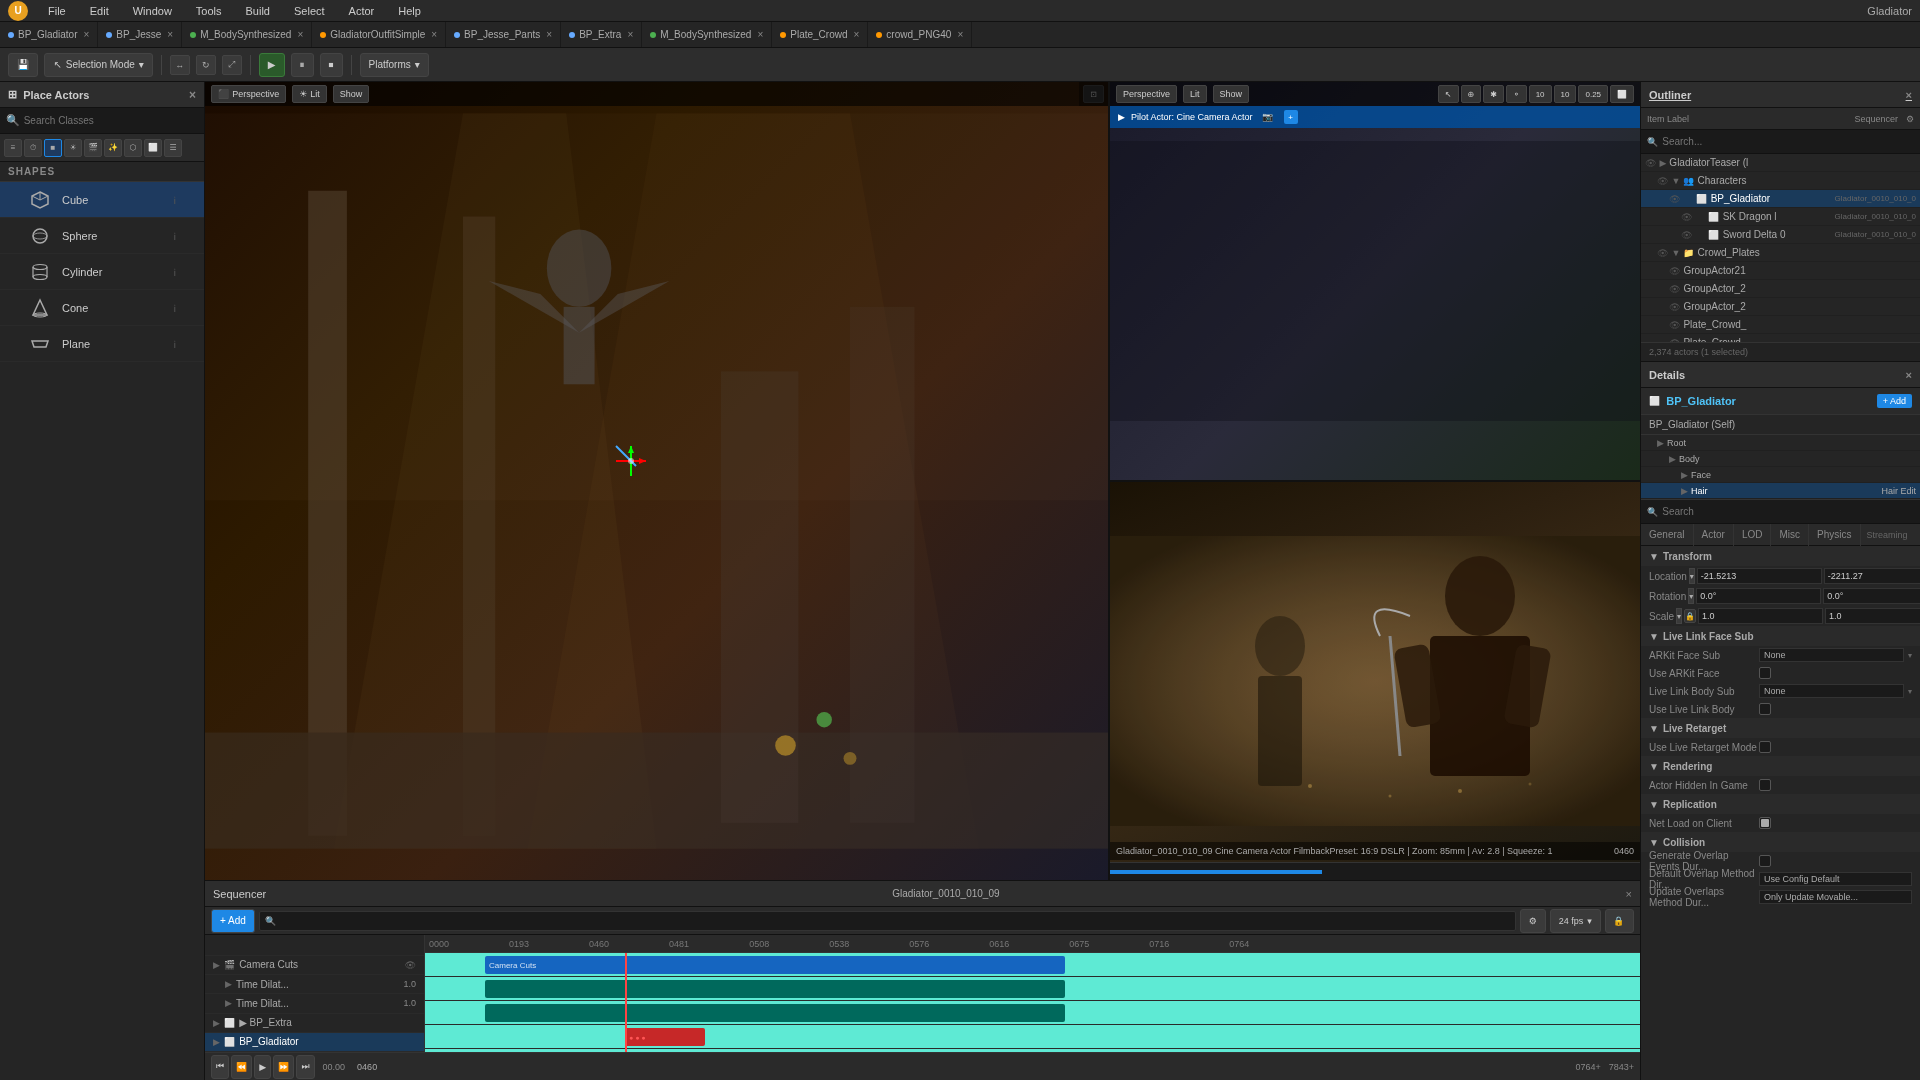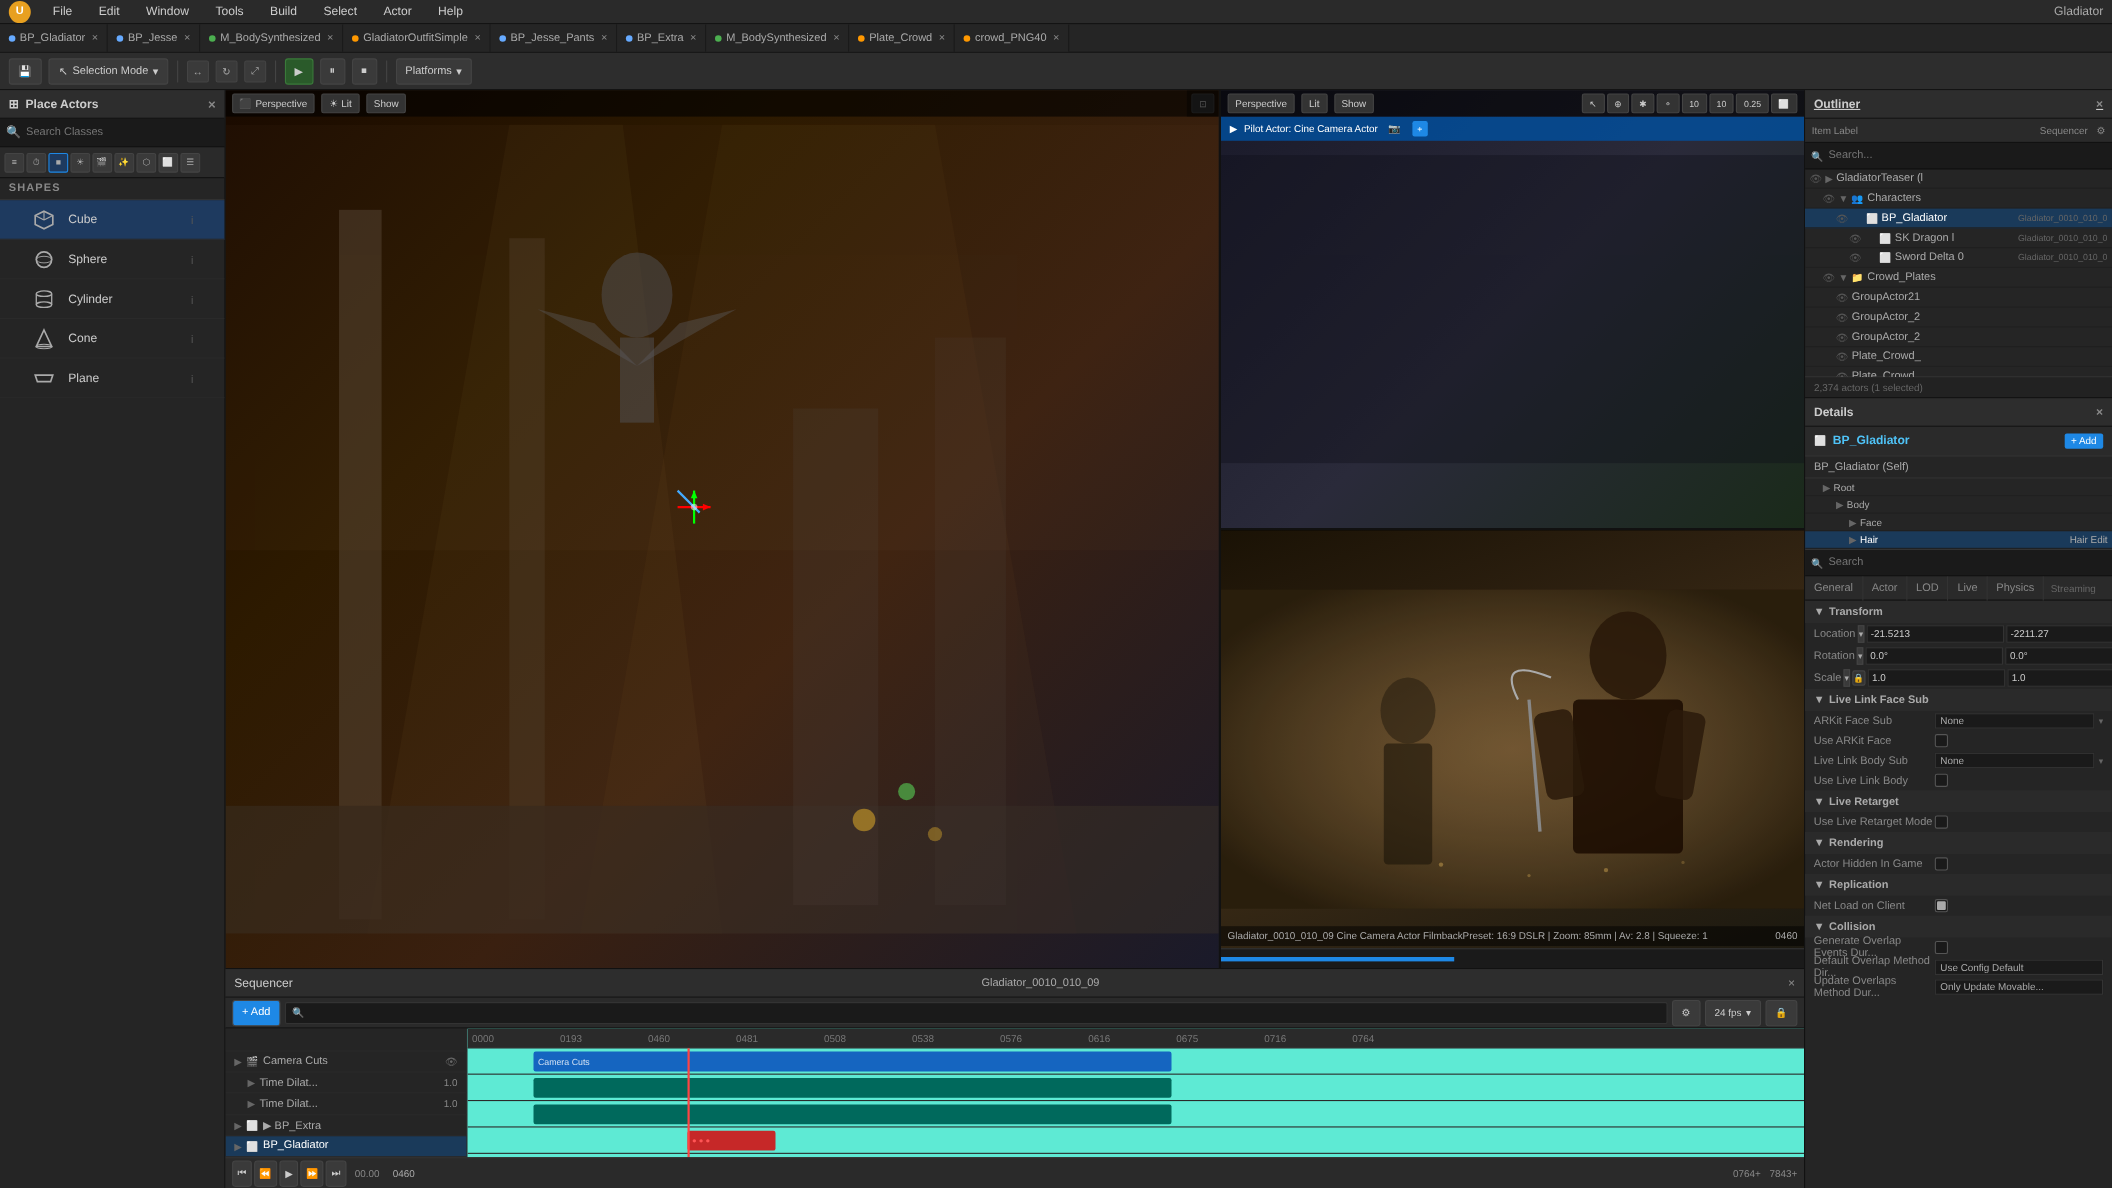--- a/index.html
+++ b/index.html
@@ -232,21 +232,21 @@
     #right-viewport-top {
       flex: 1;
       position: relative;
       background: #1a1a1a;
       border-bottom: 2px solid #111;
       overflow: hidden;
     }
     #right-viewport-bottom {
       flex: 1;
       position: relative;
-      background: #000000;
+      background: #6d28d9;
       overflow: hidden;
     }
 
     .viewport-header {
       position: absolute;
       top: 0; left: 0; right: 0;
       height: 24px;
       background: rgba(0,0,0,0.6);
       display: flex;
       align-items: center;
@@ -1150,21 +1150,21 @@
 
       <div class="details-search">
         <span style="color:#666;font-size:9px;">🔍</span>
         <input class="search-input" placeholder="Search" style="">
       </div>
 
       <div class="details-tabs">
         <div class="details-tab">General</div>
         <div class="details-tab">Actor</div>
         <div class="details-tab">LOD</div>
-        <div class="details-tab">Live</div>
+        <div class="details-tab">Misc</div>
         <div class="details-tab">Physics</div>
         <div style="margin-left:auto;padding:0 6px;font-size:9px;color:#666;display:flex;align-items:center;">Streaming</div>
         <div class="details-tab">None</div>
 
       </div>
 
       <div class="details-content">
 
         <div class="details-section-header">
           <span>▼</span>

